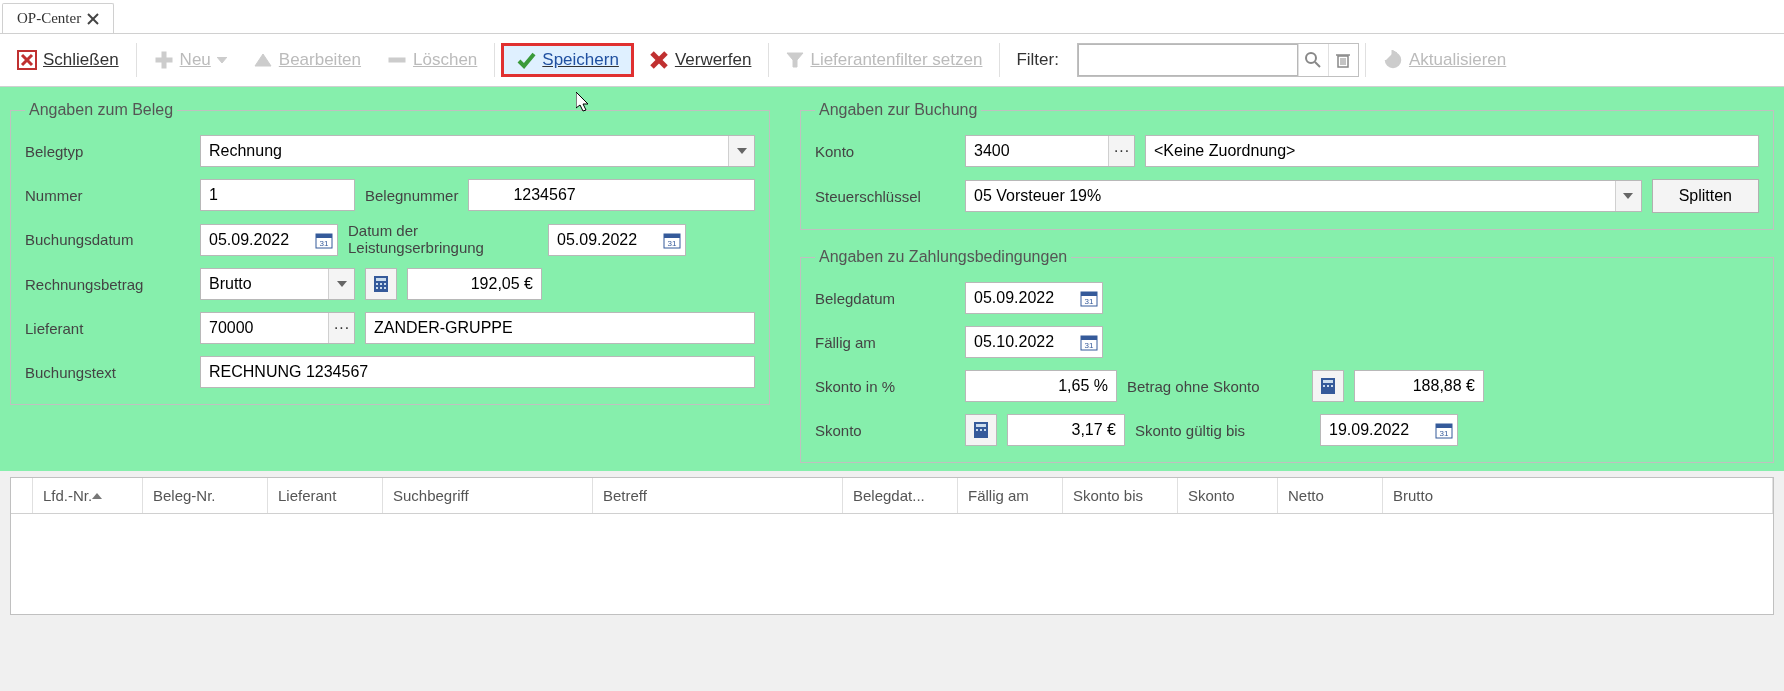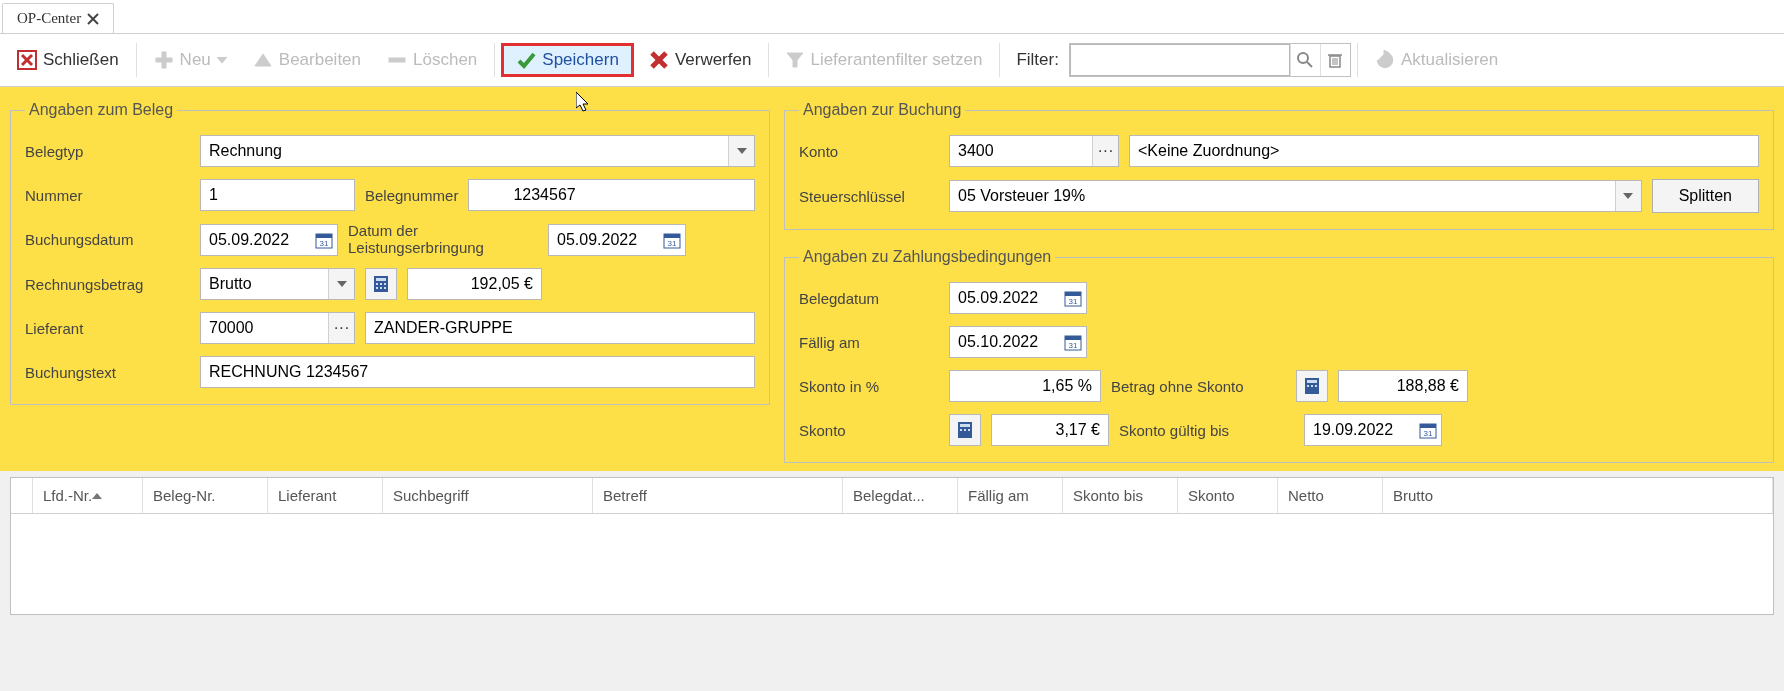--- a/index.html
+++ b/index.html
@@ -45,35 +45,36 @@
     gap: 4px;
   }
   .tb-btn {
     display: flex;
     align-items: center;
     gap: 6px;
     padding: 6px 10px;
     font-size: 17px;
     cursor: pointer;
     border: 1px solid transparent;
+    text-decoration: underline;
   }
   .tb-sep {
     width: 1px;
     height: 34px;
     background: #e0e0e0;
     margin: 0 2px;
   }
   .disabled { color: #bbb; }
   .disabled svg path, .disabled svg rect, .disabled svg polyline, .disabled svg line, .disabled svg polygon { stroke: #ccc; fill: #ccc; }
   .tb-btn.highlight {
     border: 3px solid #e03030;
     background: #dff0ff;
     padding: 4px 12px;
   }
-  .filter-label { font-size: 17px; margin: 0 6px 0 10px; }
+  .filter-label { font-size: 17px; margin: 0 14px 0 10px; }
   .filter-box {
     display: flex;
     align-items: center;
     border: 1px solid #c0c0c0;
     height: 34px;
     background: #fff;
   }
   .filter-box input {
     border: none;
     outline: none;
@@ -86,23 +87,23 @@
     width: 30px;
     display: flex;
     align-items: center;
     justify-content: center;
     border-left: 1px solid #e0e0e0;
     height: 100%;
   }
   
   .panes {
     display: flex;
-    gap: 14px;
+    gap: 30px;
     padding: 14px 10px 8px 10px;
-    background: #fde047;
+    background: #86efac;
   }
   .pane-left { width: 760px; }
   .pane-right { flex: 1; display: flex; flex-direction: column; gap: 18px; }
   fieldset {
     border: 1px solid #c0c0c0;
     padding: 16px 14px 16px 14px;
     margin: 0;
   }
   legend { font-size: 16px; padding: 0 4px; color: #555; }
   .row {

